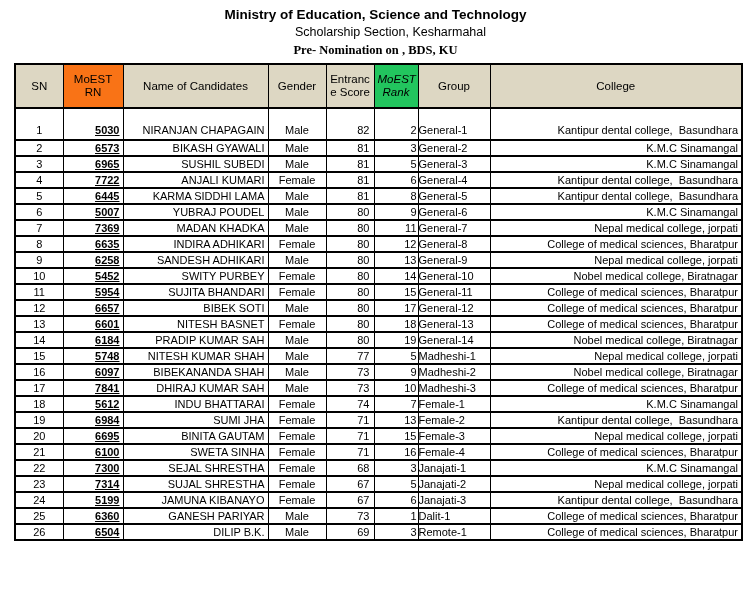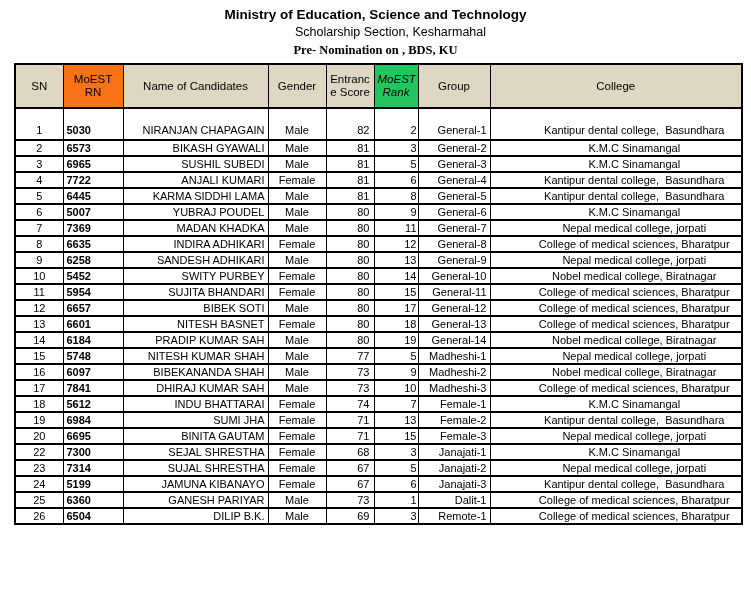--- a/index.html
+++ b/index.html
@@ -67,27 +67,27 @@
     line-height: 14px;
     white-space: nowrap;
     vertical-align: middle;
   }
   tr.first-row td {
     height: 32px;
     vertical-align: bottom;
     padding-bottom: 2px;
   }
   td.c-sn     { text-align: center; }
-  td.c-rn     { text-align: left; font-weight: bold; }
+  td.c-rn     { text-align: right; font-weight: bold; text-decoration: underline; }
   td.c-name   { text-align: right; }
   td.c-gender { text-align: center; }
   td.c-score  { text-align: right; padding-right: 4px; }
   td.c-rank   { text-align: right; padding-right: 1px; }
-  td.c-group  { text-align: right; padding-left: 6px; }
-  td.c-college{ text-align: center; white-space: pre; padding-left: 40px; }
+  td.c-group  { text-align: left; padding-left: 0; }
+  td.c-college{ text-align: right; white-space: pre; padding-left: 40px; }
 </style>
 </head>
 <body>
 
 <div class="page">
   <div class="doc-title">Ministry of Education, Science and Technology</div>
   <div class="doc-subtitle">Scholarship Section, Kesharmahal</div>
   <div class="doc-heading">Pre- Nomination on , BDS, KU</div>
 
   <table class="nom-table">
@@ -308,20 +308,30 @@
           <td class="c-sn">20</td>
           <td class="c-rn">6695</td>
           <td class="c-name">BINITA GAUTAM</td>
           <td class="c-gender">Female</td>
           <td class="c-score">71</td>
           <td class="c-rank">15</td>
           <td class="c-group">Female-3</td>
           <td class="c-college">Nepal medical college, jorpati</td>
         </tr>
         <tr>
+          <td class="c-sn">21</td>
+          <td class="c-rn">6100</td>
+          <td class="c-name">SWETA SINHA</td>
+          <td class="c-gender">Female</td>
+          <td class="c-score">71</td>
+          <td class="c-rank">16</td>
+          <td class="c-group">Female-4</td>
+          <td class="c-college">College of medical sciences, Bharatpur</td>
+        </tr>
+        <tr>
           <td class="c-sn">22</td>
           <td class="c-rn">7300</td>
           <td class="c-name">SEJAL SHRESTHA</td>
           <td class="c-gender">Female</td>
           <td class="c-score">68</td>
           <td class="c-rank">3</td>
           <td class="c-group">Janajati-1</td>
           <td class="c-college">K.M.C Sinamangal</td>
         </tr>
         <tr>

